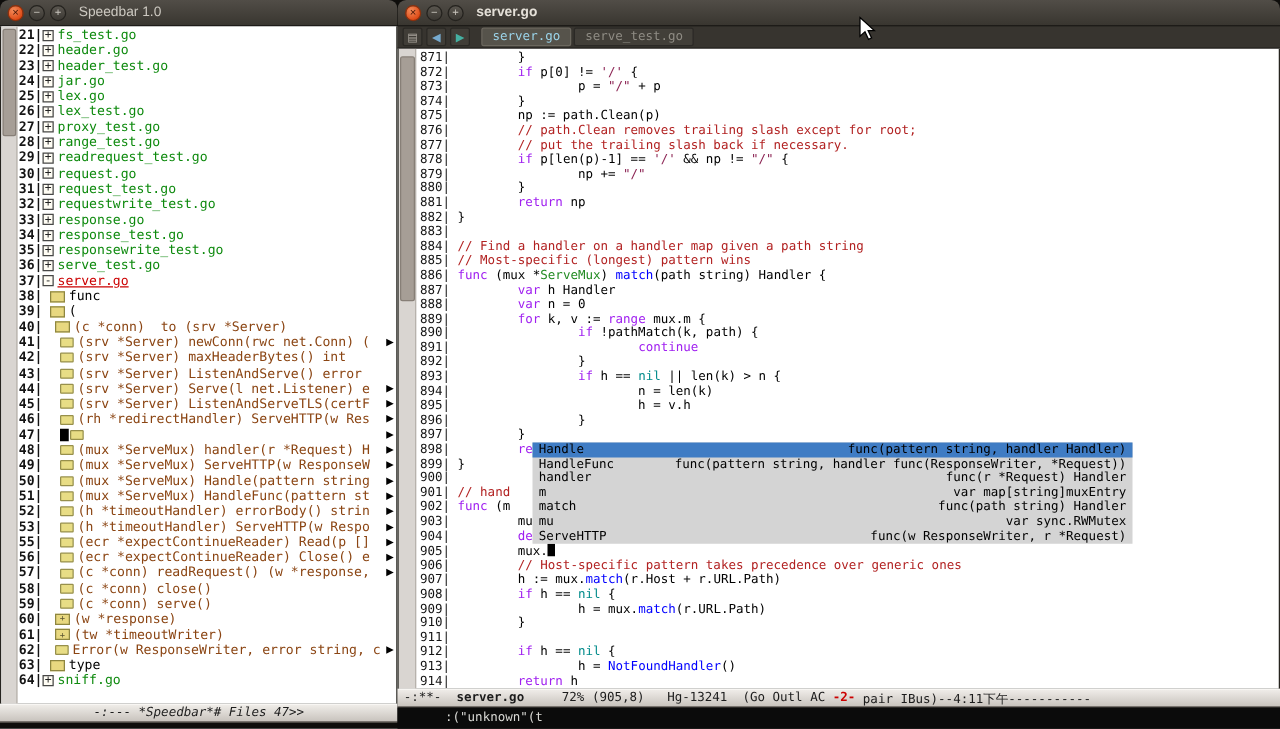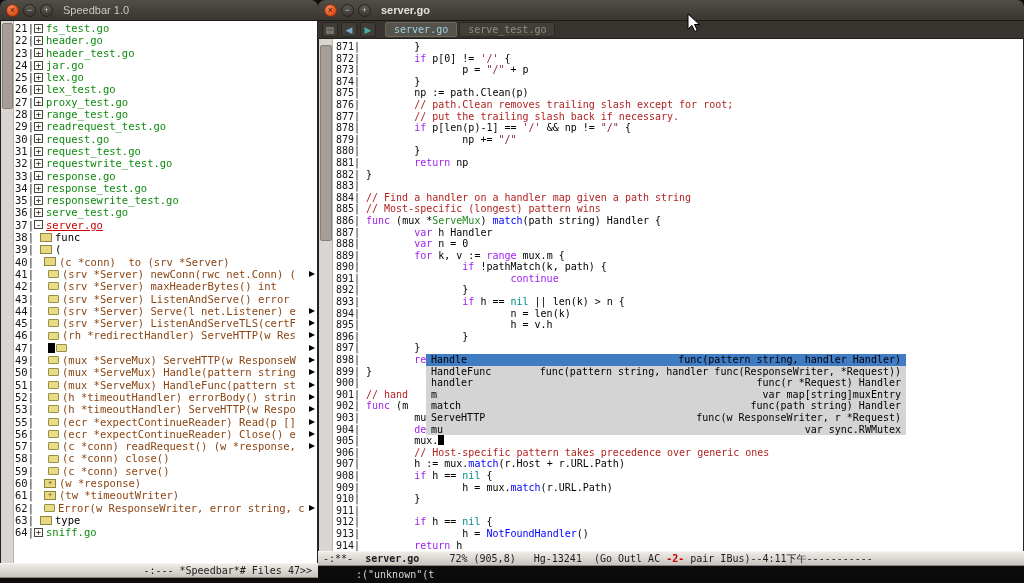--- a/index.html
+++ b/index.html
@@ -18,40 +18,40 @@
   #editor-frame .title-text{font-weight:bold;color:#e4e0d8;}
 
   
   .sb-content{position:absolute;top:21px;left:0;right:0;bottom:15px;background:#ffffff;overflow:hidden;
               border-left:1px solid #26241f;border-right:1px solid #26241f;}
   .v-scrollbar{position:absolute;left:0;top:0;bottom:0;width:12px;background:#d9d5d1;border-right:1px solid #b7b2ac;}
   .v-thumb{position:absolute;left:1px;width:9px;background:#a69e96;border:1px solid #877f77;border-radius:2px;}
   #sb-items{position:absolute;left:14px;top:1px;right:0;bottom:0;
             font-family:"DejaVu Sans Mono",monospace;font-size:10.5px;line-height:12.3px;}
   .sb-row{height:12.3px;display:flex;align-items:center;position:relative;white-space:pre;}
-  .sb-num{display:inline-block;width:19px;text-align:right;color:#141414;flex:none;}
+  .sb-num{display:inline-block;width:19px;text-align:right;color:#141414;flex:none;font-weight:bold;}
   .sb-icon{flex:none;margin-right:3px;box-sizing:border-box;}
   .sb-box{display:inline-flex;align-items:center;justify-content:center;width:9px;height:9px;
           border:1px solid #474747;background:#fffdf4;font-size:9px;color:#222;}
   .sb-tagicon{display:inline-block;width:11px;height:8px;background:#e8dd85;border:1px solid #97904c;border-radius:1px;}
   .sb-foldericon{display:inline-flex;align-items:center;justify-content:center;width:12px;height:9px;
                  background:#e8d880;border:1px solid #8e8640;font-size:7px;color:#5a5430;}
   .sb-cursor{display:inline-block;width:7px;height:10px;background:#000;flex:none;margin-right:1px;}
   .sb-text{white-space:pre;}
   .f-file{color:#0e8a0e;}
   .f-current{color:#cc0000;text-decoration:underline;}
   .f-tag{color:#8b4513;}
   .f-plain{color:#000;}
   .sb-arrow{position:absolute;right:2px;top:3px;width:0;height:0;
             border-left:6px solid #000;border-top:3px solid transparent;border-bottom:3px solid transparent;}
   .modeline{position:absolute;left:0;right:0;bottom:0;height:15px;box-sizing:border-box;
             background:linear-gradient(#efece8,#c8c3bd);border-top:1px solid #f8f6f3;border-bottom:1px solid #8a857f;
             font-family:"DejaVu Sans Mono",monospace;font-size:10px;color:#1c1c1c;
             display:flex;align-items:center;padding:0 6px;white-space:pre;}
-  #sb-modeline{justify-content:flex-end;}
+  #sb-modeline{justify-content:center;font-style:italic;}
 
   
   .toolbar{position:absolute;top:21px;left:0;right:0;height:17px;background:#37342f;border-bottom:1px solid #211f1c;
            display:flex;align-items:center;padding:0 4px;}
   .tool-icon{width:14px;height:13px;display:flex;align-items:center;justify-content:center;
              font-size:9px;margin-right:3px;border:1px solid #2a2824;background:#403d37;border-radius:2px;}
   .ti-menu{color:#aaa59d;}
   .ti-back{color:#76aacf;}
   .ti-run{color:#45b0a2;}
   .tabs{display:flex;margin-left:6px;gap:2px;}
@@ -119,20 +119,21 @@
         <div class="sb-row"><span class="sb-num">38|</span><span style="width: 6px; flex: 0 0 auto;"></span><span class="sb-icon sb-foldericon"></span><span class="sb-text f-plain">func</span></div>
         <div class="sb-row"><span class="sb-num">39|</span><span style="width: 6px; flex: 0 0 auto;"></span><span class="sb-icon sb-foldericon"></span><span class="sb-text f-plain">(</span></div>
         <div class="sb-row"><span class="sb-num">40|</span><span style="width: 10px; flex: 0 0 auto;"></span><span class="sb-icon sb-foldericon"></span><span class="sb-text f-tag">(c *conn)  to (srv *Server)</span></div>
         <div class="sb-row"><span class="sb-num">41|</span><span style="width: 14px; flex: 0 0 auto;"></span><span class="sb-icon sb-tagicon"></span><span class="sb-text f-tag">(srv *Server) newConn(rwc net.Conn) (</span><span class="sb-arrow"></span></div>
         <div class="sb-row"><span class="sb-num">42|</span><span style="width: 14px; flex: 0 0 auto;"></span><span class="sb-icon sb-tagicon"></span><span class="sb-text f-tag">(srv *Server) maxHeaderBytes() int</span></div>
         <div class="sb-row"><span class="sb-num">43|</span><span style="width: 14px; flex: 0 0 auto;"></span><span class="sb-icon sb-tagicon"></span><span class="sb-text f-tag">(srv *Server) ListenAndServe() error</span></div>
         <div class="sb-row"><span class="sb-num">44|</span><span style="width: 14px; flex: 0 0 auto;"></span><span class="sb-icon sb-tagicon"></span><span class="sb-text f-tag">(srv *Server) Serve(l net.Listener) e</span><span class="sb-arrow"></span></div>
         <div class="sb-row"><span class="sb-num">45|</span><span style="width: 14px; flex: 0 0 auto;"></span><span class="sb-icon sb-tagicon"></span><span class="sb-text f-tag">(srv *Server) ListenAndServeTLS(certF</span><span class="sb-arrow"></span></div>
         <div class="sb-row"><span class="sb-num">46|</span><span style="width: 14px; flex: 0 0 auto;"></span><span class="sb-icon sb-tagicon"></span><span class="sb-text f-tag">(rh *redirectHandler) ServeHTTP(w Res</span><span class="sb-arrow"></span></div>
         <div class="sb-row"><span class="sb-num">47|</span><span style="width: 14px; flex: 0 0 auto;"></span><span class="sb-cursor"></span><span class="sb-icon sb-tagicon"></span><span class="sb-arrow"></span></div>
+        <div class="sb-row"><span class="sb-num">48|</span><span style="width: 14px; flex: 0 0 auto;"></span><span class="sb-icon sb-tagicon"></span><span class="sb-text f-tag">(mux *ServeMux) handler(r *Request) H</span><span class="sb-arrow"></span></div>
         <div class="sb-row"><span class="sb-num">49|</span><span style="width: 14px; flex: 0 0 auto;"></span><span class="sb-icon sb-tagicon"></span><span class="sb-text f-tag">(mux *ServeMux) ServeHTTP(w ResponseW</span><span class="sb-arrow"></span></div>
         <div class="sb-row"><span class="sb-num">50|</span><span style="width: 14px; flex: 0 0 auto;"></span><span class="sb-icon sb-tagicon"></span><span class="sb-text f-tag">(mux *ServeMux) Handle(pattern string</span><span class="sb-arrow"></span></div>
         <div class="sb-row"><span class="sb-num">51|</span><span style="width: 14px; flex: 0 0 auto;"></span><span class="sb-icon sb-tagicon"></span><span class="sb-text f-tag">(mux *ServeMux) HandleFunc(pattern st</span><span class="sb-arrow"></span></div>
         <div class="sb-row"><span class="sb-num">52|</span><span style="width: 14px; flex: 0 0 auto;"></span><span class="sb-icon sb-tagicon"></span><span class="sb-text f-tag">(h *timeoutHandler) errorBody() strin</span><span class="sb-arrow"></span></div>
         <div class="sb-row"><span class="sb-num">53|</span><span style="width: 14px; flex: 0 0 auto;"></span><span class="sb-icon sb-tagicon"></span><span class="sb-text f-tag">(h *timeoutHandler) ServeHTTP(w Respo</span><span class="sb-arrow"></span></div>
         <div class="sb-row"><span class="sb-num">55|</span><span style="width: 14px; flex: 0 0 auto;"></span><span class="sb-icon sb-tagicon"></span><span class="sb-text f-tag">(ecr *expectContinueReader) Read(p []</span><span class="sb-arrow"></span></div>
         <div class="sb-row"><span class="sb-num">56|</span><span style="width: 14px; flex: 0 0 auto;"></span><span class="sb-icon sb-tagicon"></span><span class="sb-text f-tag">(ecr *expectContinueReader) Close() e</span><span class="sb-arrow"></span></div>
         <div class="sb-row"><span class="sb-num">57|</span><span style="width: 14px; flex: 0 0 auto;"></span><span class="sb-icon sb-tagicon"></span><span class="sb-text f-tag">(c *conn) readRequest() (w *response,</span><span class="sb-arrow"></span></div>
         <div class="sb-row"><span class="sb-num">58|</span><span style="width: 14px; flex: 0 0 auto;"></span><span class="sb-icon sb-tagicon"></span><span class="sb-text f-tag">(c *conn) close()</span></div>
         <div class="sb-row"><span class="sb-num">59|</span><span style="width: 14px; flex: 0 0 auto;"></span><span class="sb-icon sb-tagicon"></span><span class="sb-text f-tag">(c *conn) serve()</span></div>
@@ -174,22 +175,22 @@
     <div class="v-scrollbar" style="width:13px;">
       <div class="v-thumb" style="top:6px;height:194px;left:1px;width:10px;"></div>
     </div>
     <div id="code-lines"><div class="code-line"><span class="lnum">871|</span><span class="ltext"><span class="sg-p">        }</span></span></div><div class="code-line"><span class="lnum">872|</span><span class="ltext"><span class="sg-p">        </span><span class="sg-k">if</span><span class="sg-p"> p[0] != </span><span class="sg-s">'/'</span><span class="sg-p"> {</span></span></div><div class="code-line"><span class="lnum">873|</span><span class="ltext"><span class="sg-p">                p = </span><span class="sg-s">"/"</span><span class="sg-p"> + p</span></span></div><div class="code-line"><span class="lnum">874|</span><span class="ltext"><span class="sg-p">        }</span></span></div><div class="code-line"><span class="lnum">875|</span><span class="ltext"><span class="sg-p">        np := path.Clean(p)</span></span></div><div class="code-line"><span class="lnum">876|</span><span class="ltext"><span class="sg-c">        // path.Clean removes trailing slash except for root;</span></span></div><div class="code-line"><span class="lnum">877|</span><span class="ltext"><span class="sg-c">        // put the trailing slash back if necessary.</span></span></div><div class="code-line"><span class="lnum">878|</span><span class="ltext"><span class="sg-p">        </span><span class="sg-k">if</span><span class="sg-p"> p[len(p)-1] == </span><span class="sg-s">'/'</span><span class="sg-p"> &amp;&amp; np != </span><span class="sg-s">"/"</span><span class="sg-p"> {</span></span></div><div class="code-line"><span class="lnum">879|</span><span class="ltext"><span class="sg-p">                np += </span><span class="sg-s">"/"</span></span></div><div class="code-line"><span class="lnum">880|</span><span class="ltext"><span class="sg-p">        }</span></span></div><div class="code-line"><span class="lnum">881|</span><span class="ltext"><span class="sg-p">        </span><span class="sg-k">return</span><span class="sg-p"> np</span></span></div><div class="code-line"><span class="lnum">882|</span><span class="ltext"><span class="sg-p">}</span></span></div><div class="code-line"><span class="lnum">883|</span><span class="ltext"></span></div><div class="code-line"><span class="lnum">884|</span><span class="ltext"><span class="sg-c">// Find a handler on a handler map given a path string</span></span></div><div class="code-line"><span class="lnum">885|</span><span class="ltext"><span class="sg-c">// Most-specific (longest) pattern wins</span></span></div><div class="code-line"><span class="lnum">886|</span><span class="ltext"><span class="sg-k">func</span><span class="sg-p"> (mux *</span><span class="sg-t">ServeMux</span><span class="sg-p">) </span><span class="sg-f">match</span><span class="sg-p">(path string) Handler {</span></span></div><div class="code-line"><span class="lnum">887|</span><span class="ltext"><span class="sg-p">        </span><span class="sg-k">var</span><span class="sg-p"> h Handler</span></span></div><div class="code-line"><span class="lnum">888|</span><span class="ltext"><span class="sg-p">        </span><span class="sg-k">var</span><span class="sg-p"> n = 0</span></span></div><div class="code-line"><span class="lnum">889|</span><span class="ltext"><span class="sg-p">        </span><span class="sg-k">for</span><span class="sg-p"> k, v := </span><span class="sg-k">range</span><span class="sg-p"> mux.m {</span></span></div><div class="code-line"><span class="lnum">890|</span><span class="ltext"><span class="sg-p">                </span><span class="sg-k">if</span><span class="sg-p"> !pathMatch(k, path) {</span></span></div><div class="code-line"><span class="lnum">891|</span><span class="ltext"><span class="sg-p">                        </span><span class="sg-k">continue</span></span></div><div class="code-line"><span class="lnum">892|</span><span class="ltext"><span class="sg-p">                }</span></span></div><div class="code-line"><span class="lnum">893|</span><span class="ltext"><span class="sg-p">                </span><span class="sg-k">if</span><span class="sg-p"> h == </span><span class="sg-n">nil</span><span class="sg-p"> || len(k) &gt; n {</span></span></div><div class="code-line"><span class="lnum">894|</span><span class="ltext"><span class="sg-p">                        n = len(k)</span></span></div><div class="code-line"><span class="lnum">895|</span><span class="ltext"><span class="sg-p">                        h = v.h</span></span></div><div class="code-line"><span class="lnum">896|</span><span class="ltext"><span class="sg-p">                }</span></span></div><div class="code-line"><span class="lnum">897|</span><span class="ltext"><span class="sg-p">        }</span></span></div><div class="code-line"><span class="lnum">898|</span><span class="ltext"><span class="sg-p">        </span><span class="sg-k">ret</span></span></div><div class="code-line"><span class="lnum">899|</span><span class="ltext"><span class="sg-p">}</span></span></div><div class="code-line"><span class="lnum">900|</span><span class="ltext"></span></div><div class="code-line"><span class="lnum">901|</span><span class="ltext"><span class="sg-c">// hand</span></span></div><div class="code-line"><span class="lnum">902|</span><span class="ltext"><span class="sg-k">func</span><span class="sg-p"> (m</span></span></div><div class="code-line"><span class="lnum">903|</span><span class="ltext"><span class="sg-p">        mux</span></span></div><div class="code-line"><span class="lnum">904|</span><span class="ltext"><span class="sg-p">        </span><span class="sg-k">def</span></span></div><div class="code-line"><span class="lnum">905|</span><span class="ltext"><span class="sg-p">        mux.</span><span class="cursor-block"></span></span></div><div class="code-line"><span class="lnum">906|</span><span class="ltext"><span class="sg-c">        // Host-specific pattern takes precedence over generic ones</span></span></div><div class="code-line"><span class="lnum">907|</span><span class="ltext"><span class="sg-p">        h := mux.</span><span class="sg-f">match</span><span class="sg-p">(r.Host + r.URL.Path)</span></span></div><div class="code-line"><span class="lnum">908|</span><span class="ltext"><span class="sg-p">        </span><span class="sg-k">if</span><span class="sg-p"> h == </span><span class="sg-n">nil</span><span class="sg-p"> {</span></span></div><div class="code-line"><span class="lnum">909|</span><span class="ltext"><span class="sg-p">                h = mux.</span><span class="sg-f">match</span><span class="sg-p">(r.URL.Path)</span></span></div><div class="code-line"><span class="lnum">910|</span><span class="ltext"><span class="sg-p">        }</span></span></div><div class="code-line"><span class="lnum">911|</span><span class="ltext"></span></div><div class="code-line"><span class="lnum">912|</span><span class="ltext"><span class="sg-p">        </span><span class="sg-k">if</span><span class="sg-p"> h == </span><span class="sg-n">nil</span><span class="sg-p"> {</span></span></div><div class="code-line"><span class="lnum">913|</span><span class="ltext"><span class="sg-p">                h = </span><span class="sg-f">NotFoundHandler</span><span class="sg-p">()</span></span></div><div class="code-line"><span class="lnum">914|</span><span class="ltext"><span class="sg-p">        </span><span class="sg-k">return</span><span class="sg-p"> h</span></span></div></div>
     <div id="popup">
         <div class="pu-row sel"><span class="pu-label">Handle</span><span class="pu-ann">func(pattern string, handler Handler)</span></div>
         <div class="pu-row"><span class="pu-label">HandleFunc</span><span class="pu-ann">func(pattern string, handler func(ResponseWriter, *Request))</span></div>
         <div class="pu-row"><span class="pu-label">handler</span><span class="pu-ann">func(r *Request) Handler</span></div>
         <div class="pu-row"><span class="pu-label">m</span><span class="pu-ann">var map[string]muxEntry</span></div>
         <div class="pu-row"><span class="pu-label">match</span><span class="pu-ann">func(path string) Handler</span></div>
+        <div class="pu-row"><span class="pu-label">mu</span><span class="pu-ann">var sync.RWMutex</span></div>
         <div class="pu-row"><span class="pu-label">ServeHTTP</span><span class="pu-ann">func(w ResponseWriter, r *Request)</span></div>
-        <div class="pu-row"><span class="pu-label">mu</span><span class="pu-ann">var sync.RWMutex</span></div>
       </div>
   </div>
   <div id="ed-modeline"><span class="ml-p">-:**-  </span><span class="ml-b">server.go</span><span class="ml-p">     72% (905,8)   Hg-13241  (Go Outl AC </span><span class="ml-r">-2-</span><span class="ml-p"> pair IBus)--4:11下午-----------</span></div>
   <div class="minibuffer">
     <span>:("unknown"(t</span>
   </div>
 </div>
 
 <svg id="mouse-cursor" width="14" height="20" viewBox="0 0 14 20">
   <polygon points="1,1 1,16 5,12.5 7.8,18.5 10.3,17.3 7.5,11.5 12.5,11.5" fill="#ffffff" stroke="#000000" stroke-width="1"></polygon>

